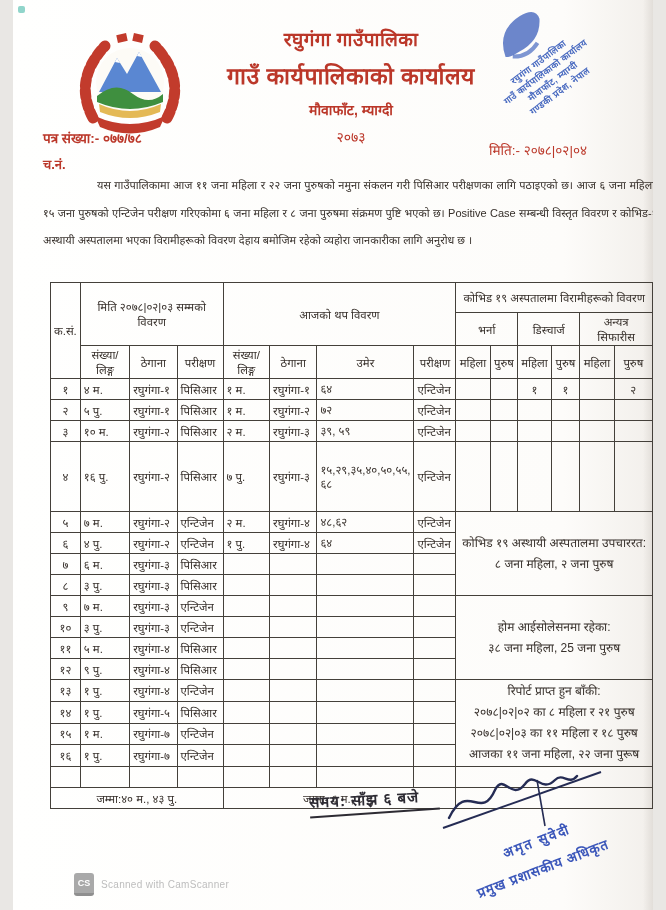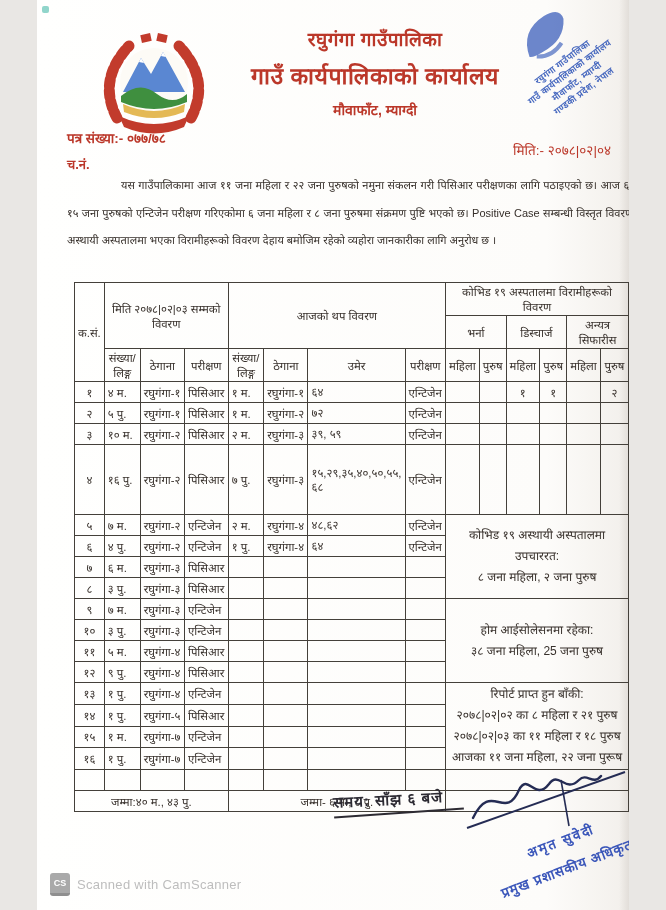--- a/index.html
+++ b/index.html
@@ -1,19 +1,19 @@
 <!DOCTYPE html>
 <html><head>
 <meta charset="utf-8">
 <style>
   html,body{margin:0;padding:0;}
   body{background:#e9e7e4;font-family:"Liberation Sans","DejaVu Sans",sans-serif;}
   .page{position:relative;width:592px;height:910px;margin:0 auto;overflow:hidden;
         background:linear-gradient(90deg,#fffffe 0%,#fdfcfa 86%,#f3f0ec 99%);
-        color:#3a332e;}
+        color:#3a332e;padding-left:48px;}
   .edge-shade{position:absolute;right:0;top:0;width:10px;height:100%;
         background:linear-gradient(90deg,rgba(0,0,0,0),rgba(120,110,100,.14));}
   .corner-mark{position:absolute;left:5px;top:6px;width:7px;height:7px;background:#37b3a0;opacity:.55;border-radius:2px;}
 
   
   .emblem{position:absolute;left:58px;top:30px;}
   .head-center{position:absolute;left:173px;top:26px;width:330px;text-align:center;color:#bb3729;}
   .head-line1{font-size:19px;font-weight:bold;letter-spacing:.5px;}
   .head-line2{font-size:23px;font-weight:bold;margin-top:7px;letter-spacing:.5px;}
   .head-line3{font-size:14px;font-weight:bold;margin-top:9px;}
@@ -58,22 +58,22 @@
   .time-underline{position:absolute;left:297px;top:812px;width:130px;height:2px;background:#2d2b33;transform:rotate(-4deg);}
   .signature{position:absolute;left:428px;top:760px;}
   .stamp-bottom{position:absolute;left:452px;top:816px;width:230px;
                 transform:rotate(-21deg);color:#2b49b5;opacity:.92;}
   .sb-line1{font-size:13.5px;font-weight:bold;letter-spacing:2px;margin-left:38px;}
   .sb-line2{font-size:13.5px;font-weight:bold;letter-spacing:1px;margin-top:10px;}
 
   .camscanner{position:absolute;left:13px;top:873px;display:flex;align-items:center;gap:7px;}
   .cs-icon{width:20px;height:20px;background:#a9a9a9;border-radius:3px;color:#fff;
            font-size:9px;font-weight:bold;display:flex;align-items:center;justify-content:center;
-           border-bottom:3px solid #8f8f8f;}
-  .cs-label{font-size:13px;color:#bdbdbd;letter-spacing:.3px;}
+           border-bottom:3px solid #8f8f8f;margin-left:48px;}
+  .cs-label{font-size:10px;color:#bdbdbd;letter-spacing:.3px;}
 </style>
 </head>
 <body>
 
 <div class="page">
   <div class="edge-shade"></div>
   <div class="corner-mark"></div>
 
   <svg class="emblem" width="118" height="110" viewBox="0 0 118 110">
     <path d="M22,88 Q2,50 34,16" fill="none" stroke="#c23b2c" stroke-width="11" stroke-linecap="round" stroke-dasharray="7 4"></path>
@@ -85,20 +85,21 @@
     <path d="M44,32 L46,28 L49,33 Z M66,26 L68,22 L71,27 Z" fill="#ffffff"></path>
     <path d="M26,66 Q45,50 62,64 Q78,76 92,64 L92,72 Q59,86 26,72 Z" fill="#3f8f3f"></path>
     <path d="M28,74 Q59,88 90,74 L89,82 Q59,94 29,82 Z" fill="#e4b955"></path>
     <path d="M24,86 Q59,102 94,86 L89,97 Q59,110 29,97 Z" fill="#c23b2c"></path>
   </svg>
 
   <div class="head-center">
     <div class="head-line1">रघुगंगा गाउँपालिका</div>
     <div class="head-line2">गाउँ कार्यपालिकाको कार्यालय</div>
     <div class="head-line3">मौवाफाँट, म्याग्दी</div>
+    <div class="head-line4">२०७३</div>
   </div>
 
   <div class="stamp-top">
     <svg width="70" height="46" viewBox="0 0 70 46">
       <path d="M12,30 Q20,4 48,6 Q66,8 62,20 Q50,38 26,34 Q14,33 12,30 Z" fill="#2f55b8" opacity=".8"></path>
       <path d="M18,34 Q30,44 46,38" fill="none" stroke="#2f55b8" stroke-width="4" opacity=".7"></path>
     </svg>
     <div class="st-line">रघुगंगा गाउँपालिका</div>
     <div class="st-line">गाउँ कार्यपालिकाको कार्यालय</div>
     <div class="st-line">मौवाफाँट, म्याग्दी</div>

